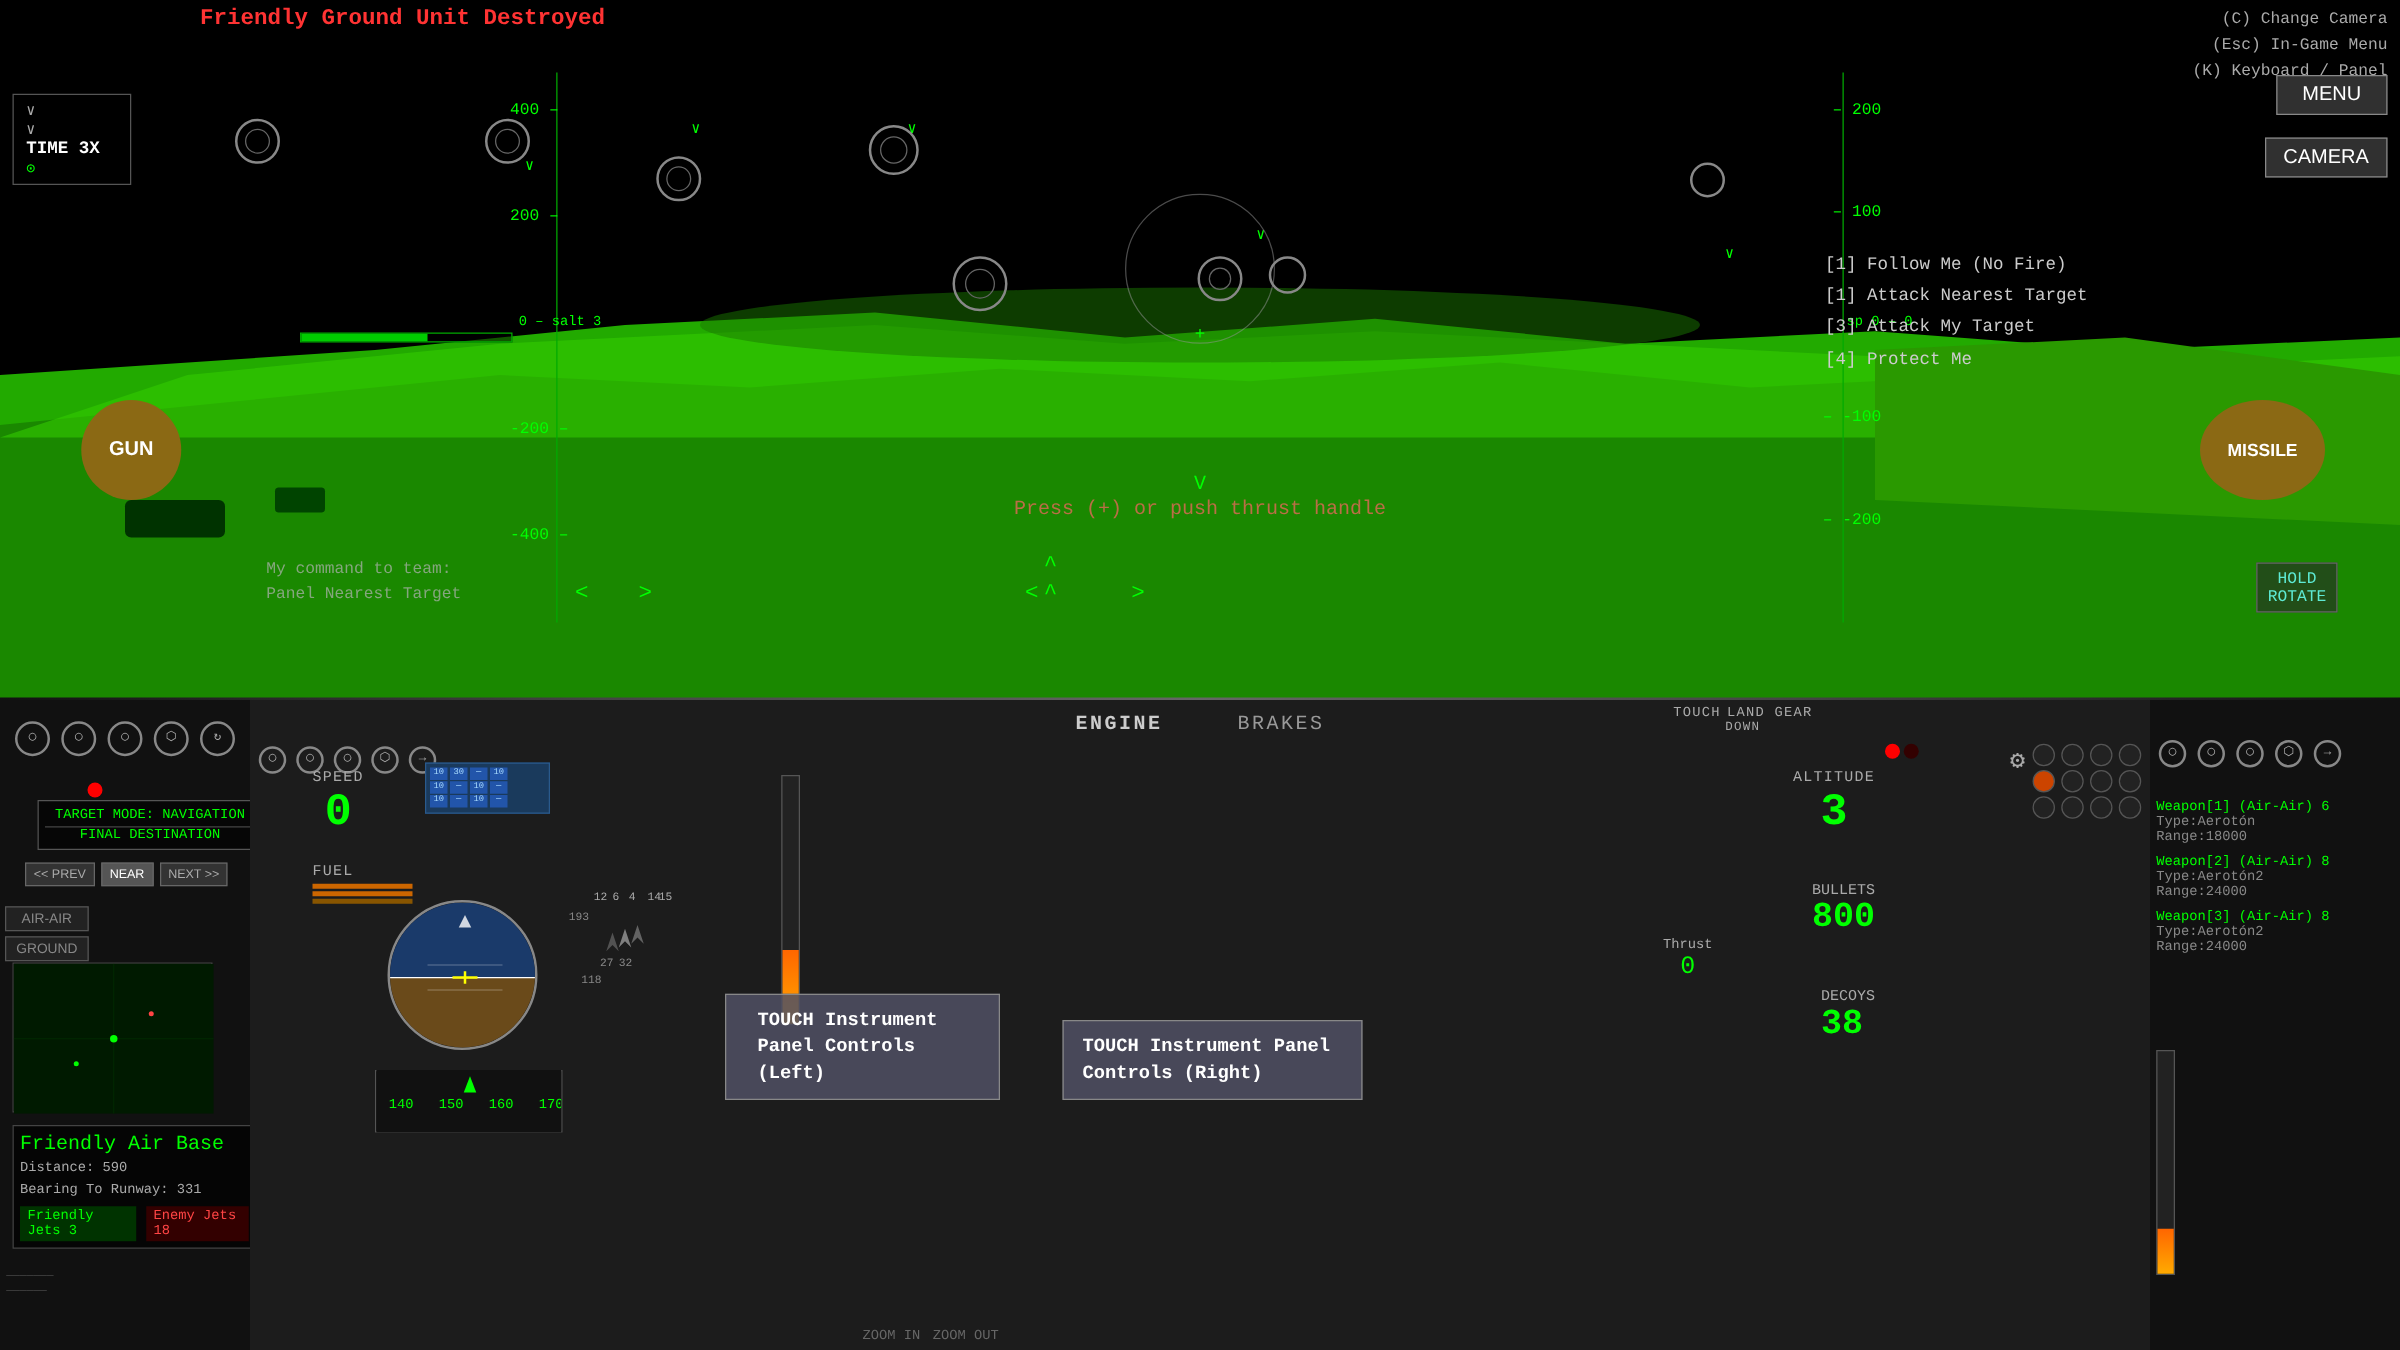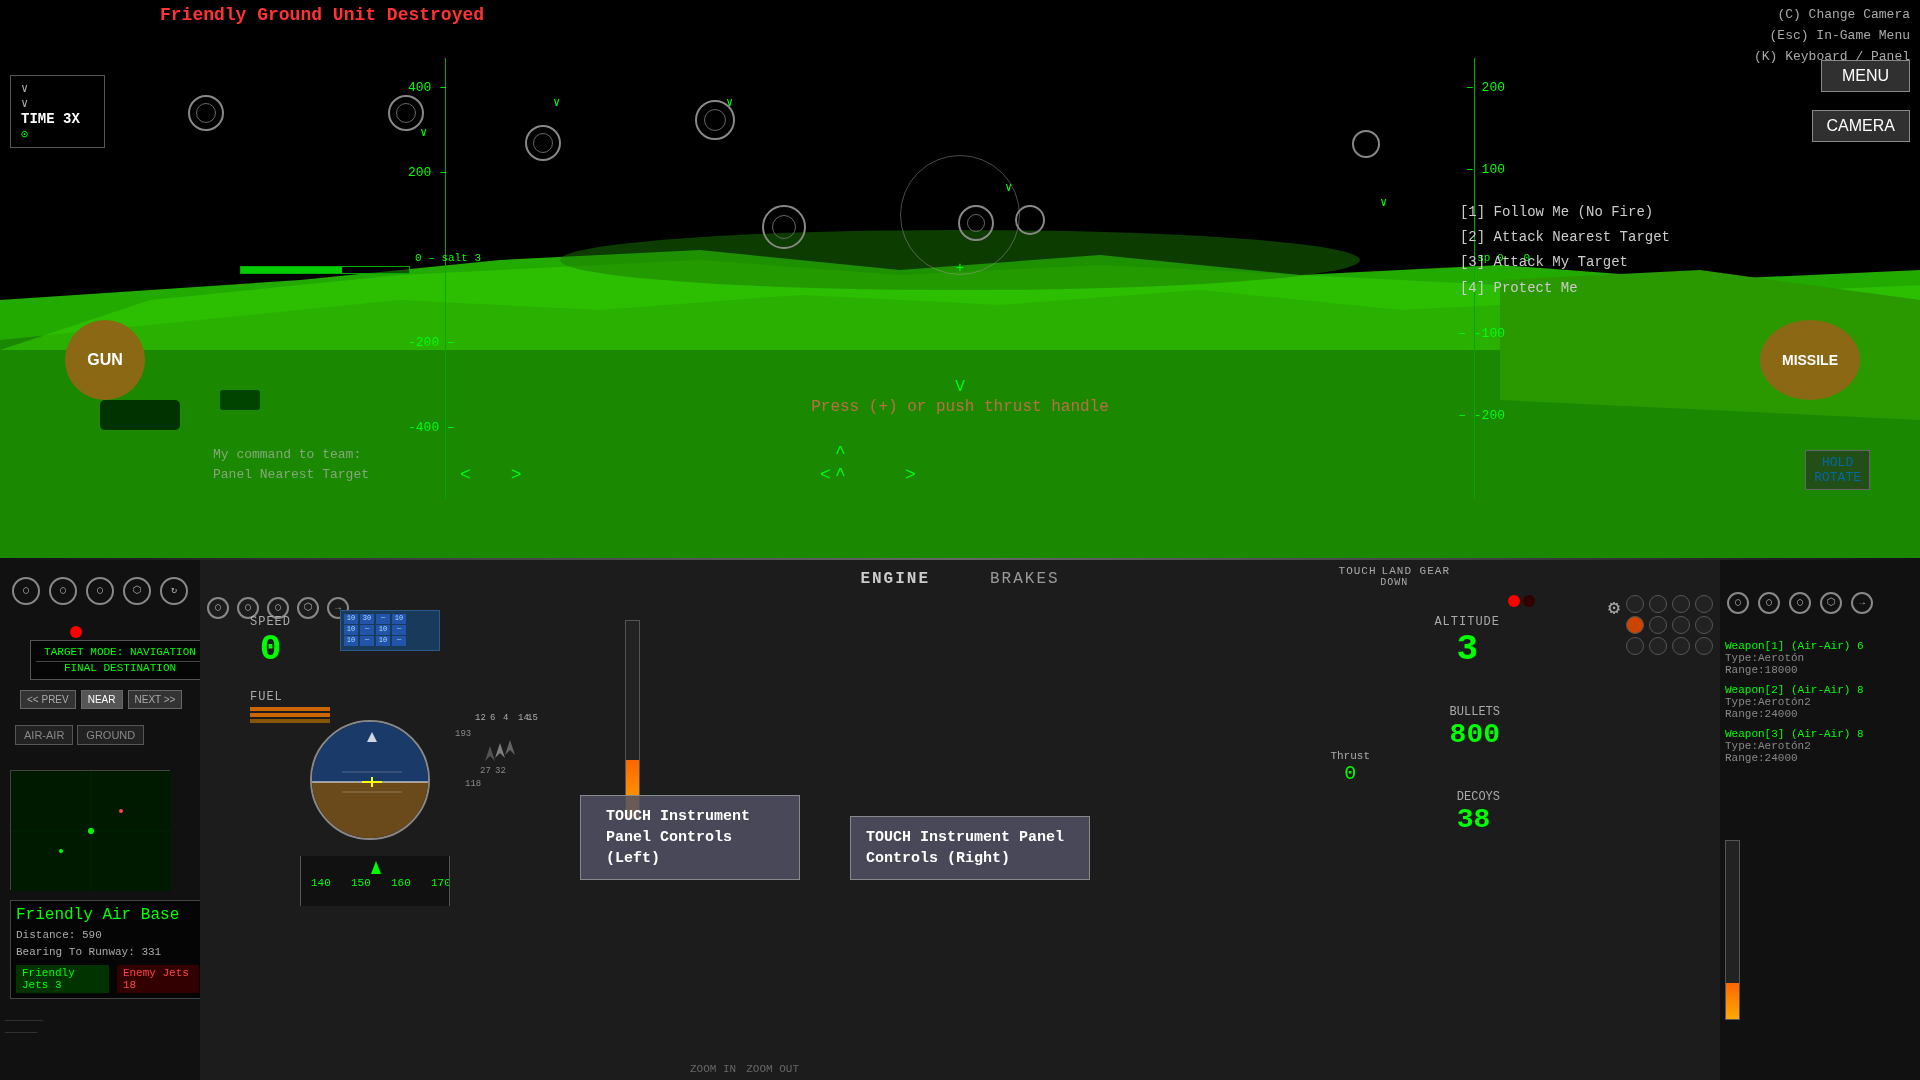--- a/index.html
+++ b/index.html
@@ -235,21 +235,21 @@
       color: rgba(255,100,100,0.7);
       font-size: 16px;
       white-space: nowrap;
     }
 
     
     .hold-rotate {
       position: absolute;
       top: 450px;
       right: 50px;
-      color: #0369a1;
+      color: #5eead4;
       font-size: 13px;
       text-align: center;
       background: rgba(40,40,40,0.6);
       padding: 4px 8px;
       border: 1px solid #666;
     }
 
     
     #cockpit-panel {
       position: absolute;
@@ -374,23 +374,23 @@
     }
     .nav-btn.active {
       background: #555;
       color: #fff;
     }
 
     
     .air-ground-row {
       position: absolute;
       top: 165px;
-      left: 15px;
+      left: 4px;
       display: flex;
-      flex-direction: row;
+      flex-direction: column;
       gap: 4px;
     }
     .air-btn {
       background: #222;
       border: 1px solid #555;
       color: #888;
       font-size: 11px;
       padding: 3px 8px;
       cursor: pointer;
     }
@@ -809,21 +809,21 @@
       <div>(Esc) In-Game Menu</div>
       <div>(K) Keyboard / Panel</div>
     </div>
 
     <button class="btn-menu">MENU</button>
 
     <button class="btn-camera">CAMERA</button>
 
     <div class="command-menu">
       <div>[1]  Follow Me (No Fire)</div>
-      <div>[2]  Attack Nearest Target</div>
+      <div>[1]  Attack Nearest Target</div>
       <div>[3]  Attack My Target</div>
       <div>[4]  Protect Me</div>
     </div>
 
     <button class="btn-gun">GUN</button>
 
     <button class="btn-missile">MISSILE</button>
 
     <div class="hold-rotate">
       <div>HOLD</div>

